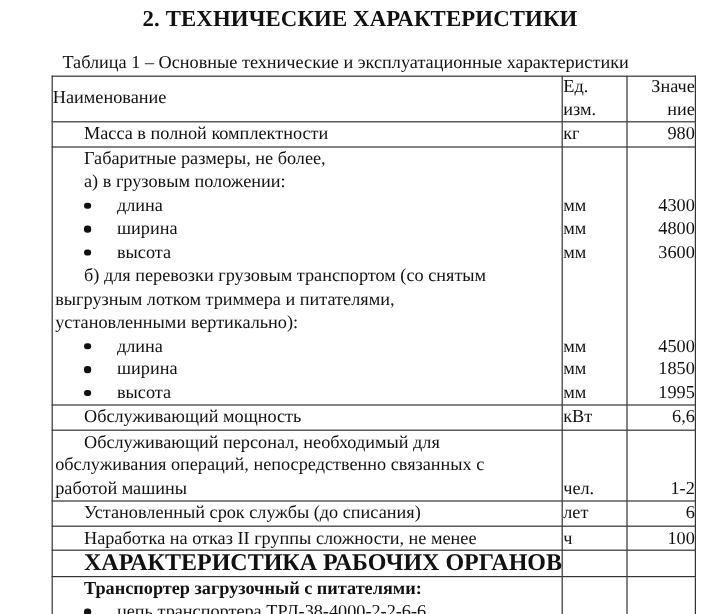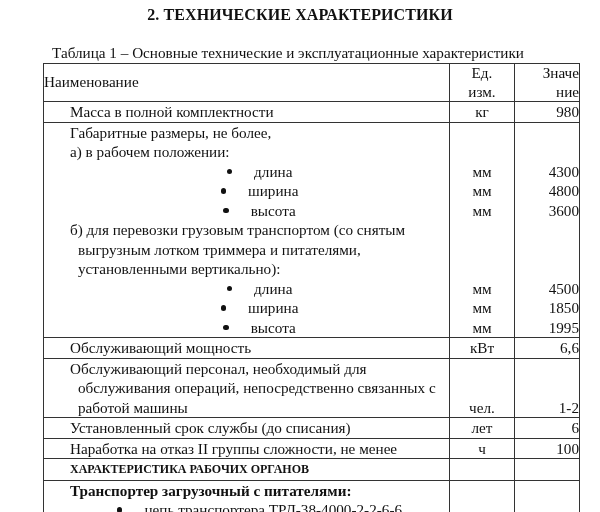--- a/index.html
+++ b/index.html
@@ -1,30 +1,30 @@
 <!DOCTYPE html>
 <html><head>
 <meta charset="utf-8">
 <style>
   html, body { margin:0; padding:0; background:#ffffff; }
   body { width:600px; height:512px; position:relative; overflow:hidden;
          font-family:"Liberation Serif", "DejaVu Serif", serif; color:#111; }
   .heading { position:absolute; top:6px; left:0; width:600px; text-align:center;
-             font-weight:bold; font-size:16px; letter-spacing:0.1px; }
+             font-weight:bold; font-size:19px; letter-spacing:0.1px; }
   .caption { position:absolute; top:44px; left:52px; font-size:15.2px; white-space:nowrap; }
   table { position:absolute; top:63px; left:43px; width:537px; border-collapse:collapse;
           font-size:15.2px; line-height:18.5px; }
   td, th { border:1.3px solid #333; padding:0; vertical-align:top; font-weight:normal; }
   .c1 { width:405px; }
-  .c2 { width:64px; text-align:center; }
+  .c2 { width:64px; text-align:left; }
   .c3 { width:64px; text-align:right; }
   .hdr td { height:36px; vertical-align:middle; }
   .ind { padding-left:26px; }
-  .pl { padding-left:2px;margin-left:32px; }
-  .bul { padding-left:26px; display:flex; align-items:center;justify-content:center; }
+  .pl { padding-left:2px; }
+  .bul { padding-left:26px; display:flex; align-items:center; }
   .bul .dot { width:5.5px; height:5.5px; border-radius:50%; background:#111; margin-right:22px; flex:none; }
   .line { height:19.5px; line-height:19.5px; white-space:nowrap; }
   .bold { font-weight:bold; }
 </style>
 </head>
 <body>
 
 <div class="heading">2. ТЕХНИЧЕСКИЕ ХАРАКТЕРИСТИКИ</div>
 <div class="caption">Таблица 1 – Основные технические и эксплуатационные характеристики</div>
 
@@ -50,21 +50,21 @@
           <div class="line">кг</div>
         </td>
     <td class="c3">
           <div class="line">980</div>
         </td>
   </tr>
 
   <tr>
     <td class="c1">
       <div class="ind line">Габаритные размеры, не более,</div>
-      <div class="ind line">а) в рабочем положении:</div>
+      <div class="ind line">а) в грузовым положении:</div>
       <div class="bul line">
             <span class="dot"></span>
             <span>длина</span>
           </div>
       <div class="bul line">
             <span class="dot"></span>
             <span>ширина</span>
           </div>
       <div class="bul line">
             <span class="dot"></span>
@@ -163,21 +163,21 @@
     <td class="c2">
           <div class="line">ч</div>
         </td>
     <td class="c3">
           <div class="line">100</div>
         </td>
   </tr>
 
   <tr>
     <td class="c1">
-          <div class="ind line bold" style="font-size:12px;height:20.5px;line-height:20.5px">ХАРАКТЕРИСТИКА РАБОЧИХ ОРГАНОВ</div>
+          <div class="ind line bold" style="font-size:20px;height:20.5px;line-height:20.5px">ХАРАКТЕРИСТИКА РАБОЧИХ ОРГАНОВ</div>
         </td>
     <td class="c2"></td>
     <td class="c3"></td>
   </tr>
 
   <tr>
     <td class="c1">
       <div class="ind line bold">Транспортер загрузочный с питателями:</div>
       <div class="bul line">
             <span class="dot"></span>

